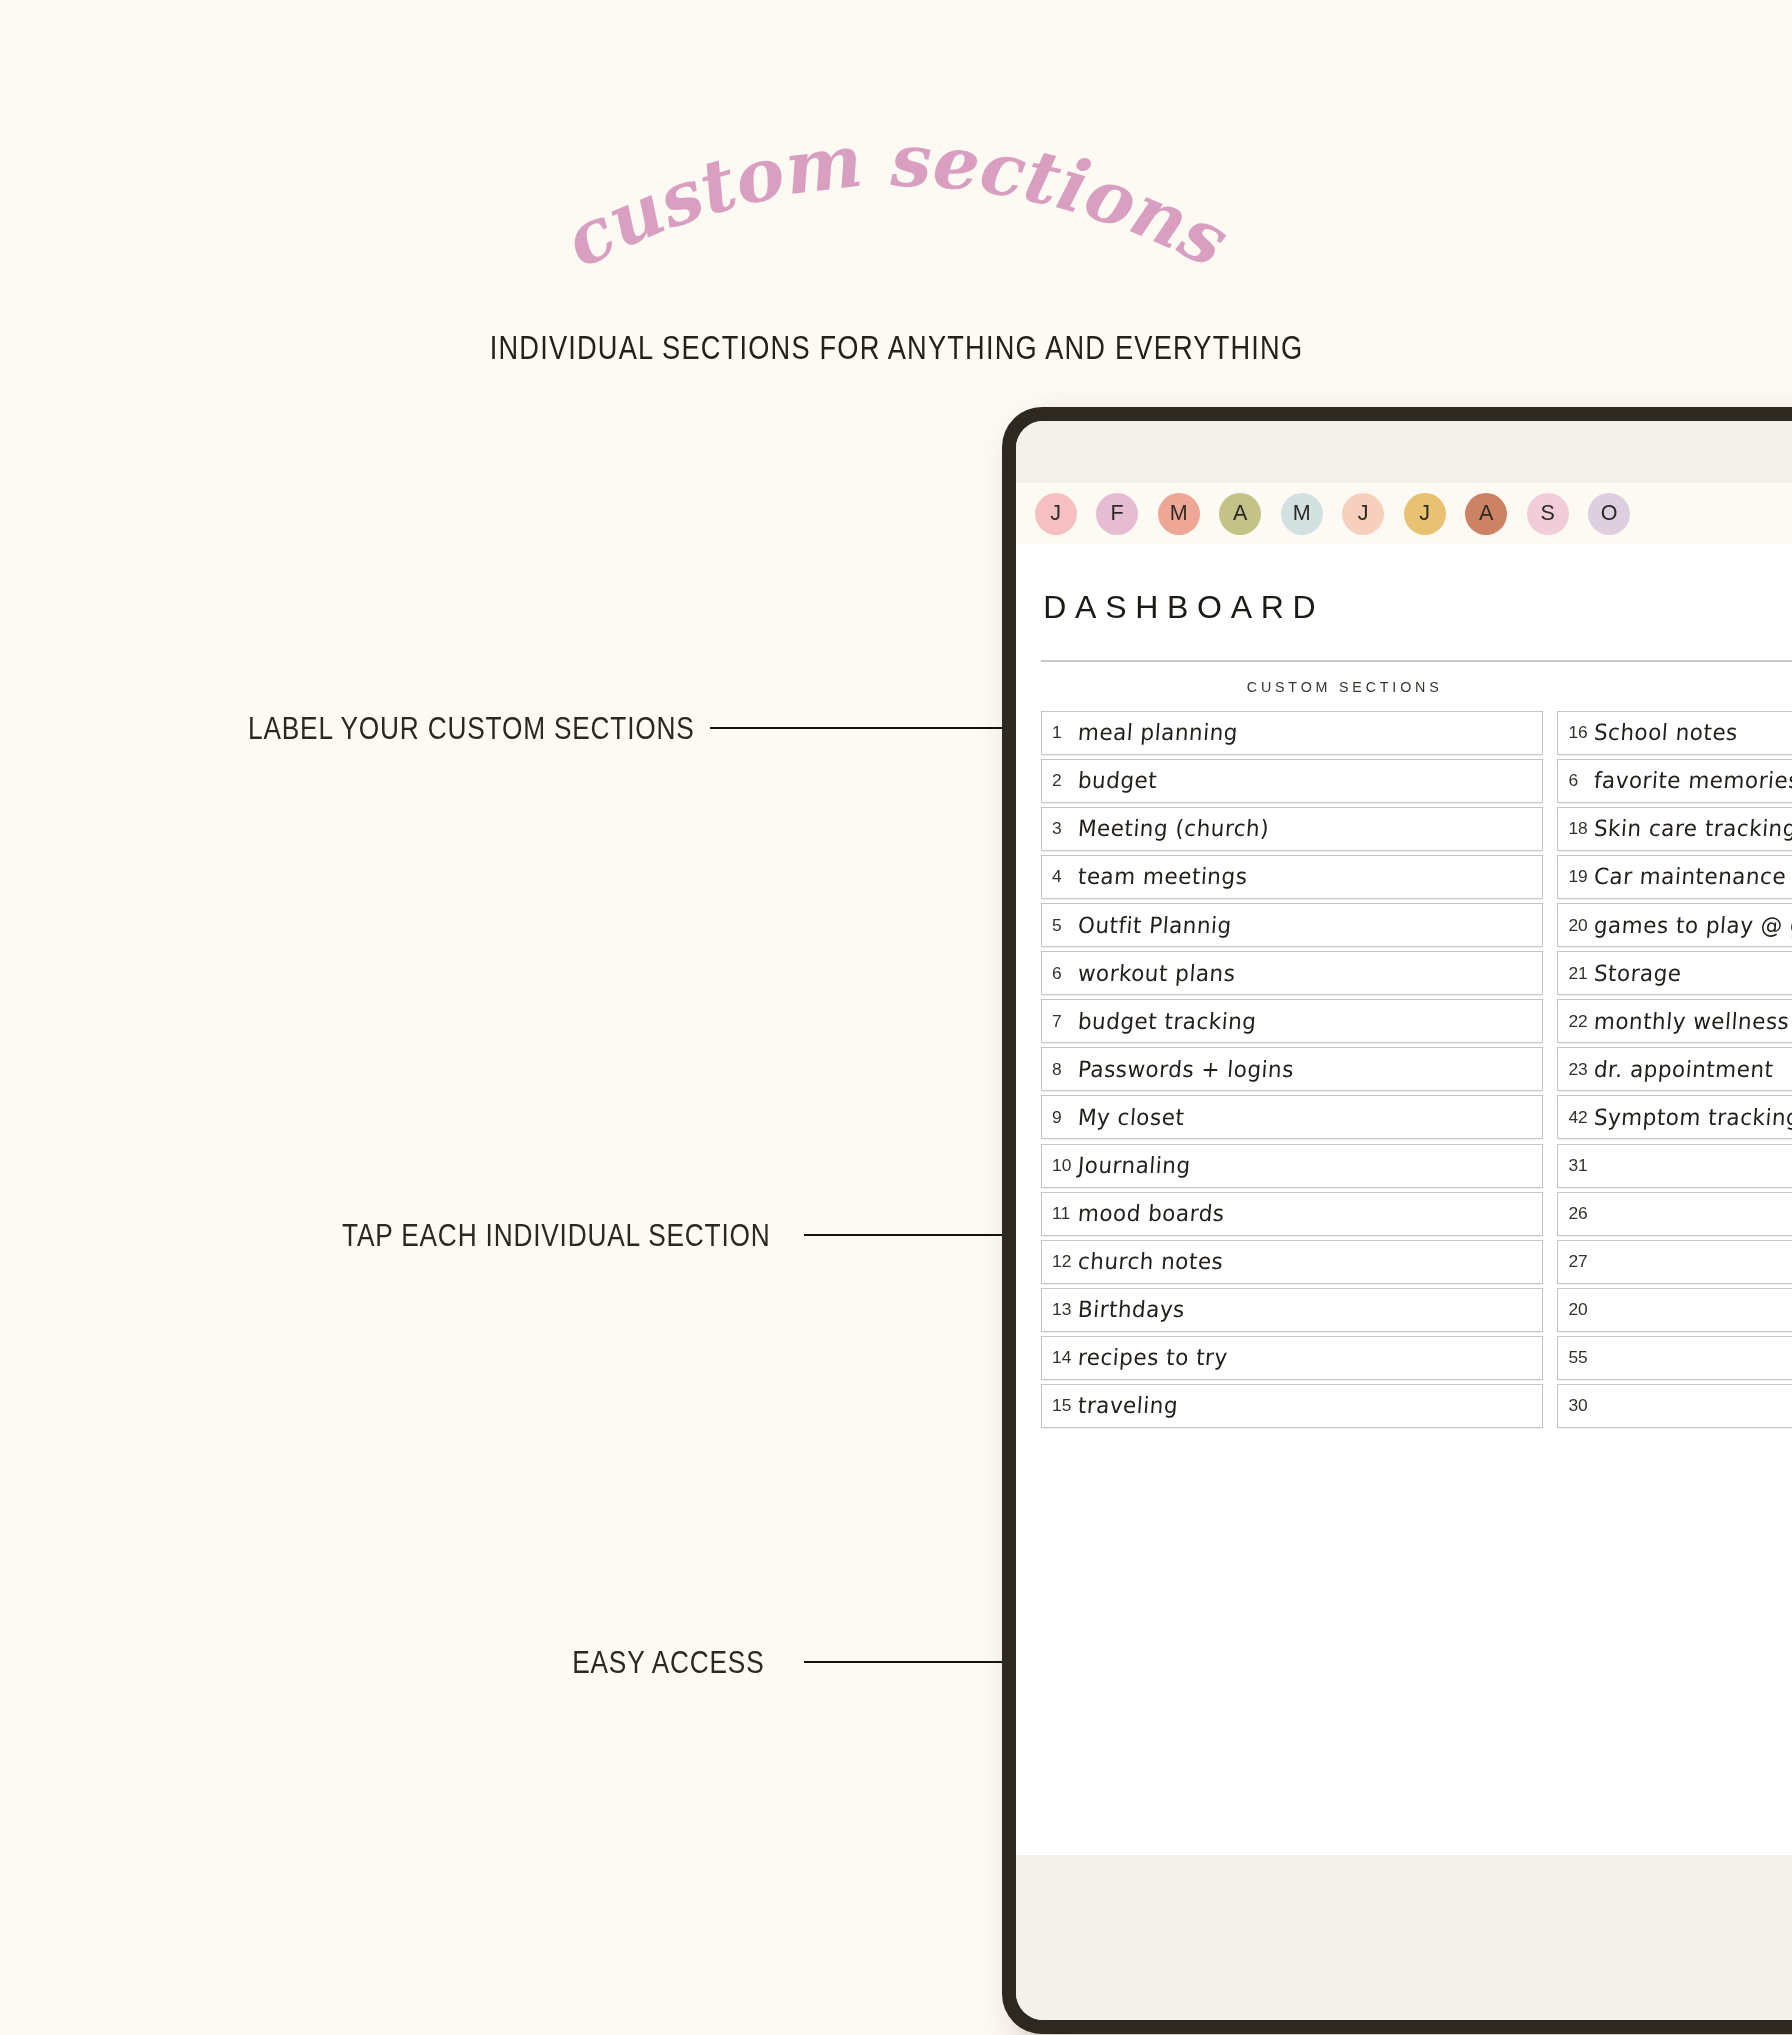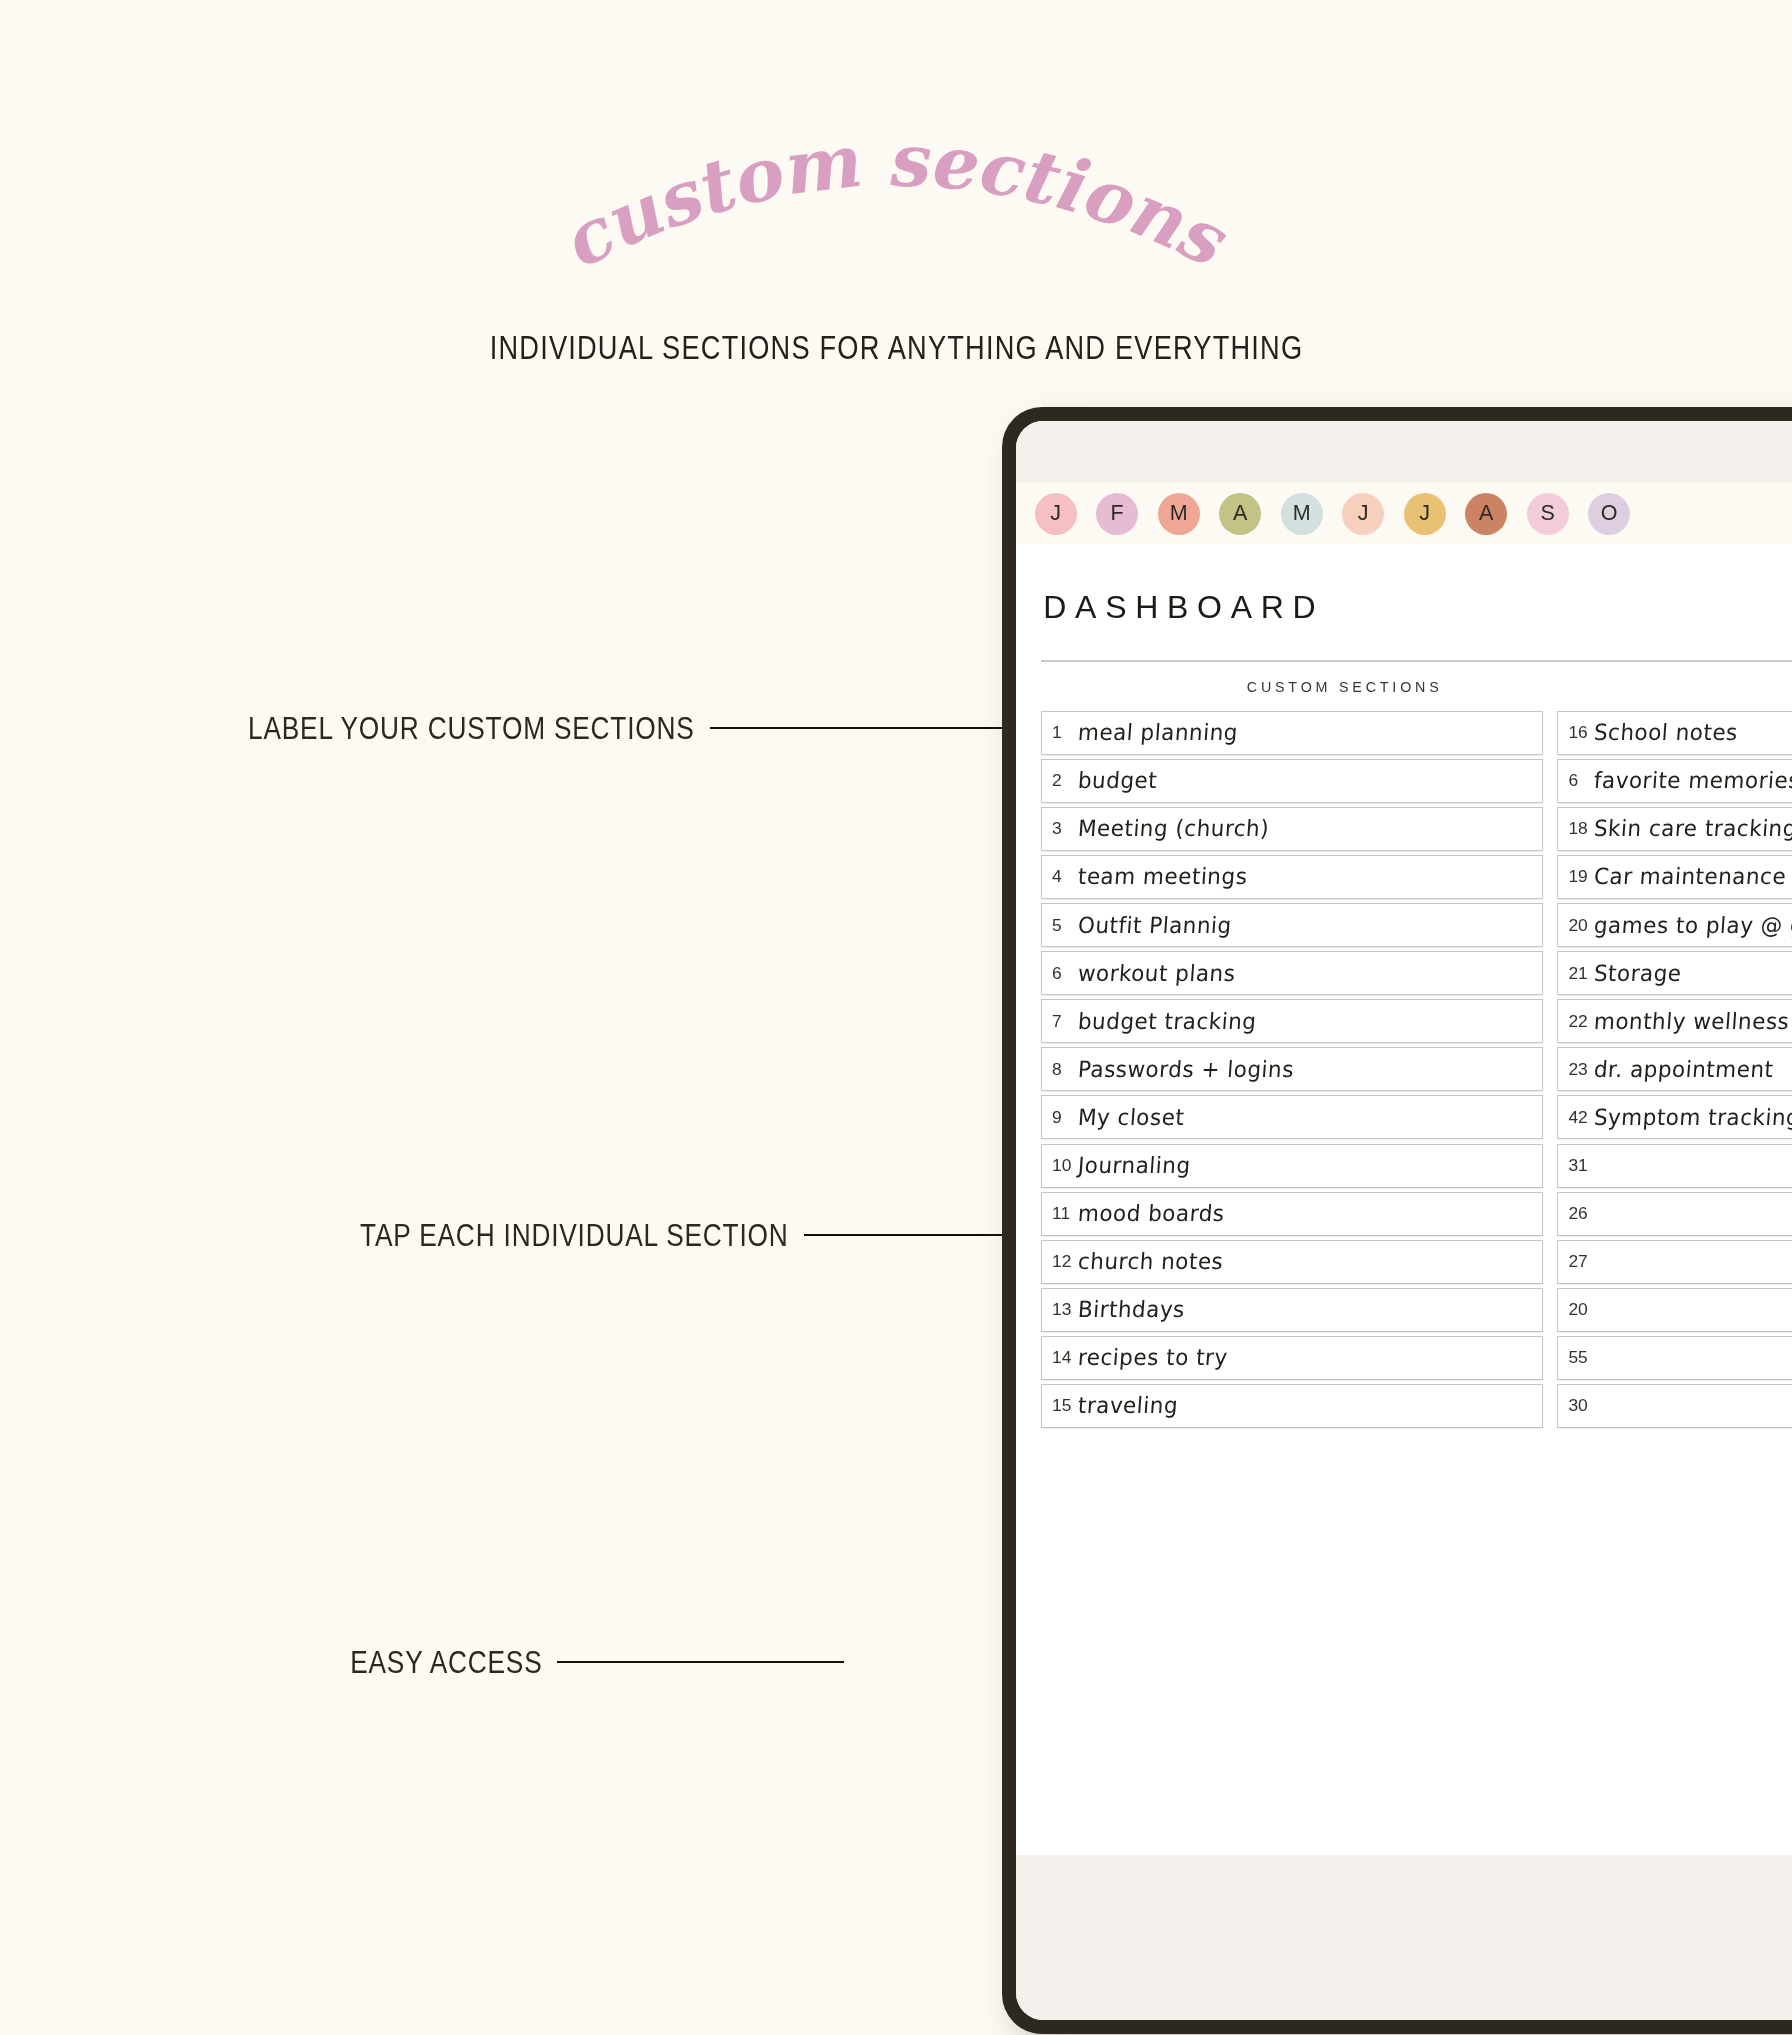--- a/index.html
+++ b/index.html
@@ -75,23 +75,23 @@
     text-align: right;
   }
   .annotation-line {
     height: 2px;
     background: #15120e;
     margin-left: 15.4px;
   }
 
   #anno-1 { top: 710px; left: 61px; width: 1040px; justify-content: center; }
   #anno-1 .annotation-line { width: 302px; }
-  #anno-2 { top: 1217px; left: 61px; width: 1030px; justify-content: flex-end; }
+  #anno-2 { top: 1217px; left: 61px; width: 1030px; justify-content: flex-end; gap: 18px; }
   #anno-2 .annotation-line { width: 287px; }
-  #anno-3 { top: 1644px; left: 61px; width: 1030px; justify-content: center; }
+  #anno-3 { top: 1644px; left: 61px; width: 1030px; justify-content: flex-end; gap: 24px; }
   #anno-3 .annotation-line { width: 287px; }
 
   
   .tablet {
     position: absolute;
     top: 407px;
     left: 1002px;
     width: 840px;
     height: 1627px;
     background: #2e2920;

